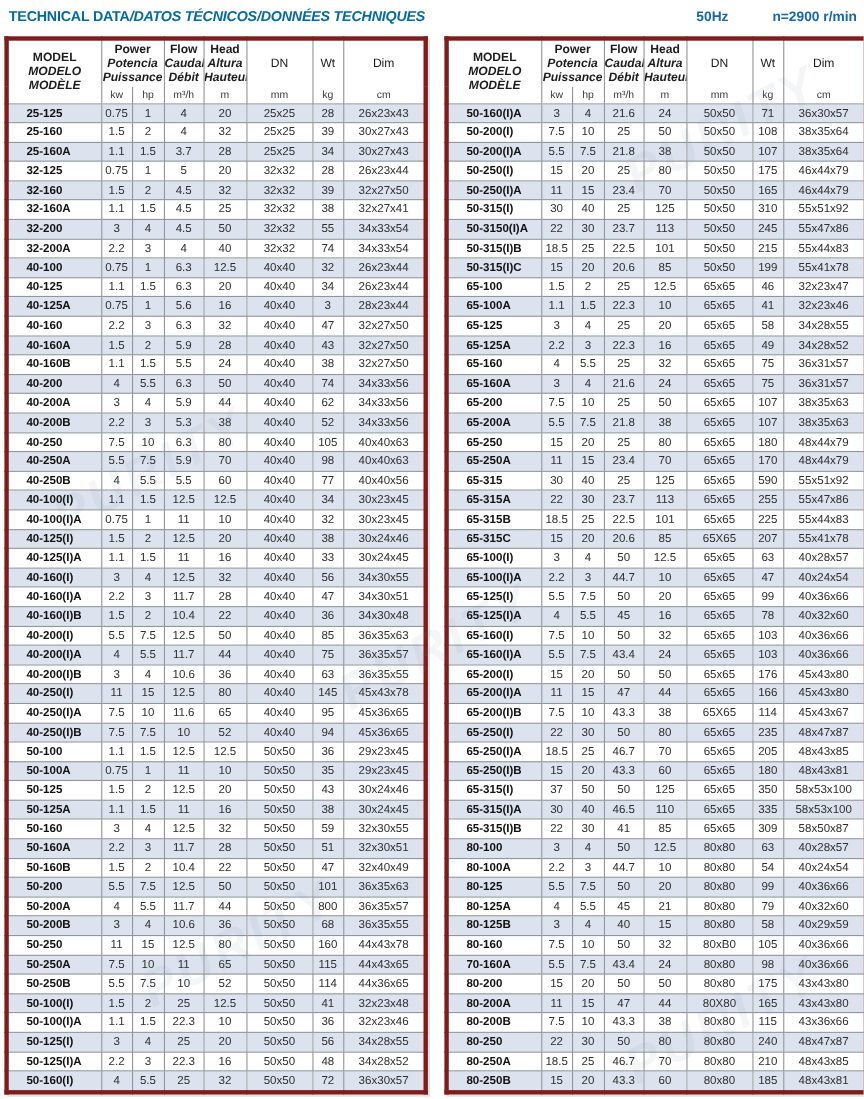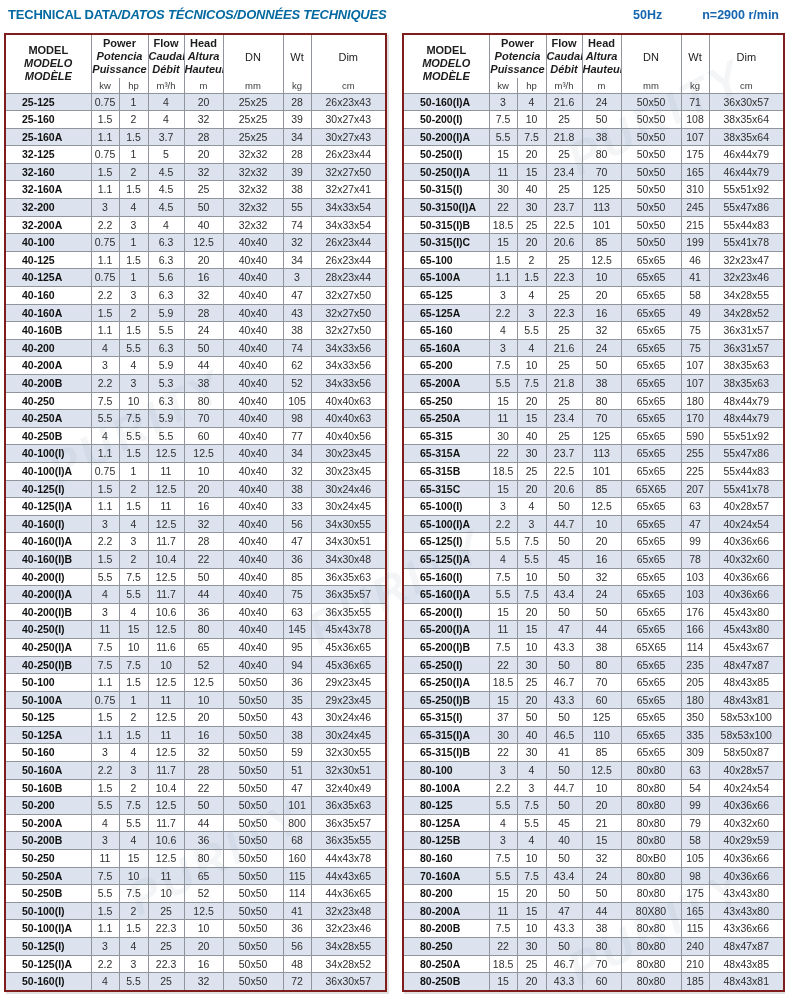--- a/index.html
+++ b/index.html
@@ -11,21 +11,21 @@
   .topbar {
     display:flex; justify-content:space-between; align-items:baseline;
     padding:7px 4px 0 8px; height:30px;
   }
   .title { font-size:13px; font-weight:700; color:#0369a1; letter-spacing:-0.2px; white-space:nowrap; }
   .title .t-rest { font-style:italic; }
   .specs { display:flex; gap:40px; font-size:12.5px; font-weight:700; color:#1565b0; padding-right:2px; white-space:nowrap; }
   .tables { display:flex; gap:15px; padding:3px 0 0 4px; }
   table.datatable {
     border-collapse:collapse; table-layout:fixed; width:381px;
-    border:2px solid #7f1d1d; background:#fff;
+    border:4px solid #7f1d1d; background:#fff;
     box-shadow:2px 2px 0 rgba(170,170,170,0.35);
   }
   th, td { border:1px solid #90959b; overflow:hidden; white-space:nowrap; }
   thead th { background:#fff; color:#222; vertical-align:middle; text-align:center; padding:0; }
   thead tr.names th { height:44px; border-bottom:none; }
   thead tr.units th { height:15px; border-top:none; font-size:9.5px; font-weight:400; color:#3a3a3a;margin-top:30px; }
   .hl { font-size:11px; font-weight:700; line-height:13px; color:#1c1c1c; }
   .hl.it { font-style:italic; }
   .solo { font-size:11px; font-weight:400; color:#1c1c1c;margin-left:32px; }
   tbody td {

